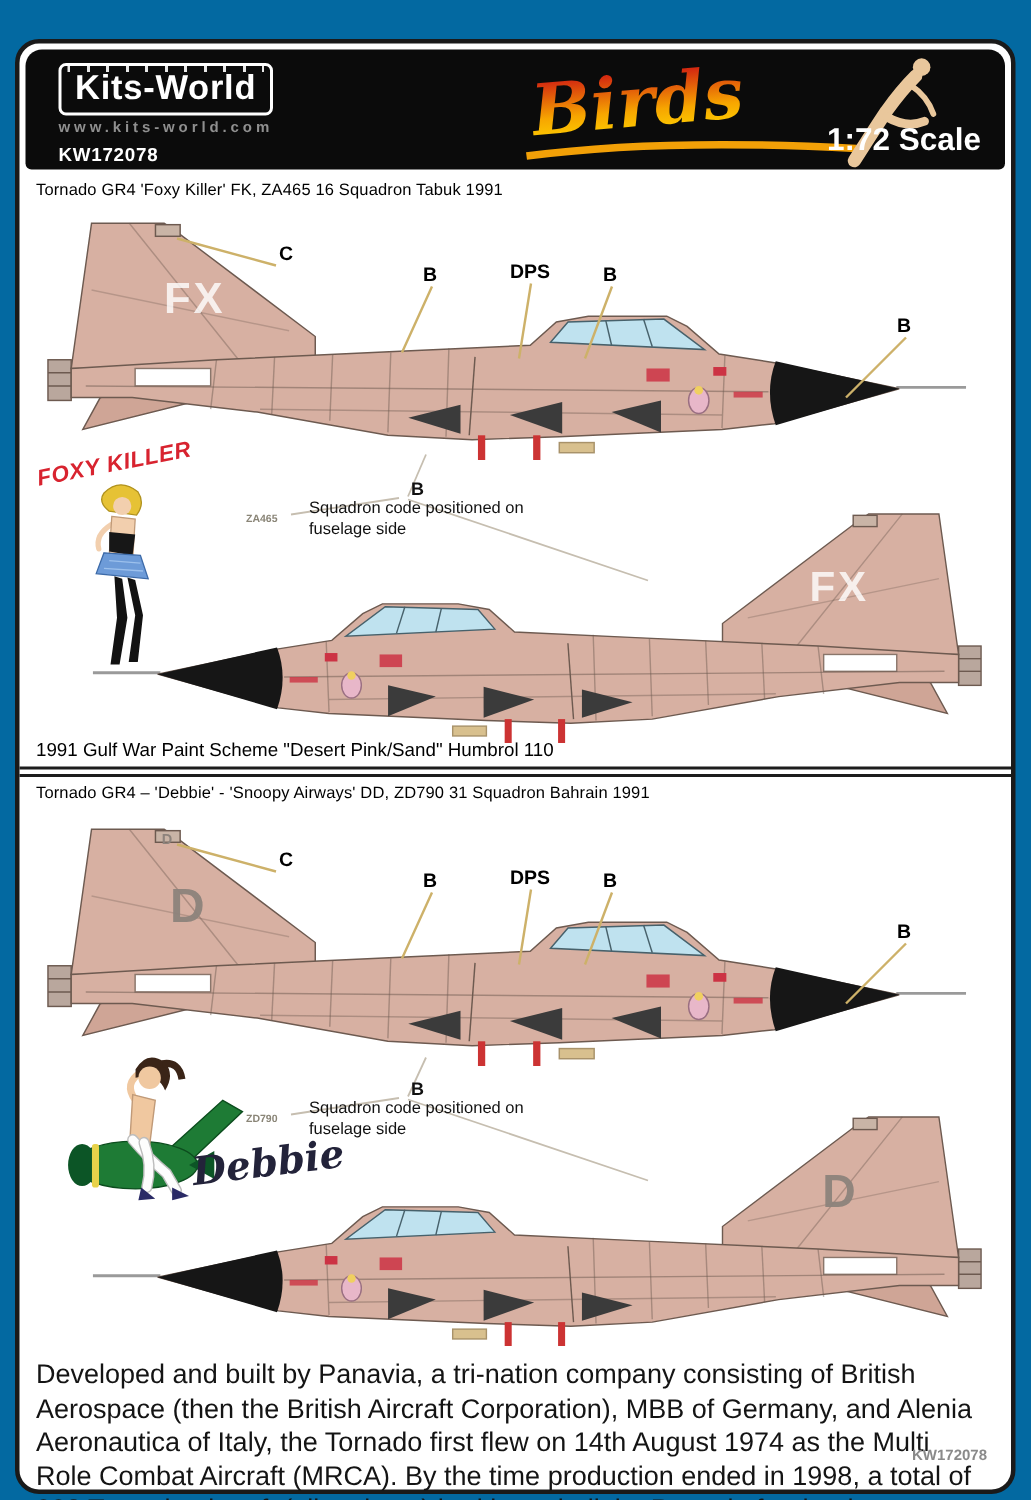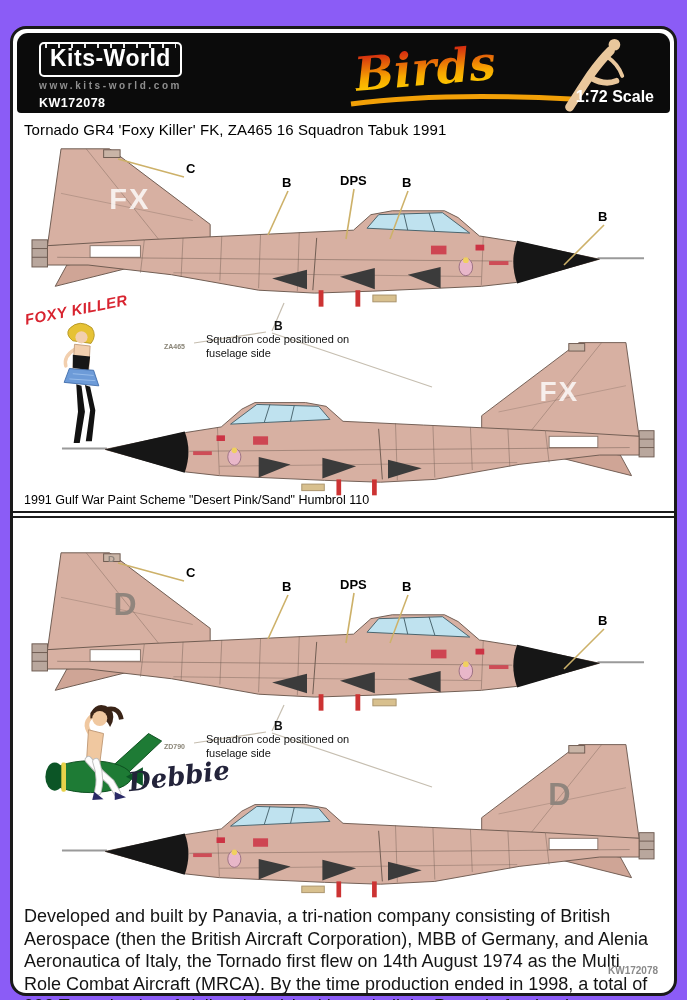--- a/index.html
+++ b/index.html
@@ -1,16 +1,16 @@
 <!DOCTYPE html>
 <html><head>
 <meta charset="utf-8">
 <style>
   html,body{margin:0;padding:0;background:#fafaf7;}
-  .page{position:relative;width:687px;height:1000px;background:#8b5cf6;overflow:hidden;
+  .page{position:relative;width:687px;height:1000px;background:#0369a1;overflow:hidden;
         font-family:"Liberation Sans",sans-serif;color:#111;}
   .abs{position:absolute;}
   .sheet{position:absolute;left:10px;top:26px;width:661px;height:964px;background:#fff;
          border:3px solid #1a1a1a;border-radius:16px;}
   
   .header{position:absolute;left:4px;top:4px;right:4px;height:80px;background:#0b0b0b;
           border-radius:11px 11px 4px 4px;overflow:hidden;}
   .logoBox{position:absolute;left:22px;top:9px;width:178px;}
   .logoFrame{display:inline-block;border:2px solid #fff;border-radius:5px;padding:1px 9px 3px 9px;position:relative;}
   .logoFrame:before{content:"";position:absolute;left:4px;right:4px;top:-1px;height:5px;
@@ -18,23 +18,23 @@
   .brand{color:#fff;font-weight:bold;font-size:23px;letter-spacing:.5px;white-space:nowrap;}
   .website{margin-top:3px;color:#8f8f8f;font-size:10px;font-weight:bold;letter-spacing:2.6px;white-space:nowrap;}
   .pcode{margin-top:5px;color:#fff;font-weight:bold;font-size:12.5px;letter-spacing:.5px;}
   .war{position:absolute;left:213px;top:2px;font-size:60px;font-weight:900;letter-spacing:-3px;
        color:#cbbf9d;text-shadow:1px 1px 0 #6b6350,-1px -1px 0 #f4efdd,3px 3px 3px #000;}
   .birds{position:absolute;left:337px;top:8px;font-family:"DejaVu Serif",serif;font-style:italic;
         font-weight:bold;font-size:47px;transform:rotate(-5deg);
         background:linear-gradient(180deg,#d42a10 15%,#f7a600 60%,#ffd800 95%);
         -webkit-background-clip:text;background-clip:text;color:transparent;}
   .swash{position:absolute;left:330px;top:58px;}
-  .scale{position:absolute;right:16px;bottom:7px;color:#fff;font-weight:bold;font-size:16px;}
+  .scale{position:absolute;right:16px;bottom:7px;color:#fff;font-weight:bold;font-size:21px;}
   
-  .secTitle{position:absolute;left:11px;font-size:15px;color:#000;letter-spacing:.1px;}
+  .secTitle{position:absolute;left:11px;font-size:11px;color:#000;letter-spacing:.1px;}
   .caption{position:absolute;left:11px;font-size:12.5px;color:#000;}
   .rule{position:absolute;left:0;right:0;height:2px;background:#1c1c1c;}
   .artbox{position:absolute;left:3px;width:652px;height:372px;}
   .callout{position:absolute;font-weight:bold;font-size:13px;color:#000;}
   .leaders{position:absolute;left:0;top:0;pointer-events:none;}
   .noseartTitle1{position:absolute;left:8px;top:166px;font-size:15px;font-weight:900;font-style:italic;
         color:#d8232f;transform:rotate(-11deg);letter-spacing:.5px;white-space:nowrap;}
   .noteB{position:absolute;left:258px;font-weight:bold;font-size:12px;}
   .noteTxt{position:absolute;left:190px;width:152px;font-weight:normal;font-size:11px;line-height:1.25;}
   .serial{position:absolute;left:148px;font-size:7px;color:#8a8577;font-weight:bold;}
@@ -170,20 +170,21 @@
 
       <div class="noteB" style="top:184px">B</div>
       <div class="noteTxt" style="top:198px">Squadron code positioned on fuselage side</div>
       <div class="serial" style="top:208px">ZA465</div>
     </div>
 
     <div class="caption" style="top:464px">1991 Gulf War Paint Scheme "Desert Pink/Sand" Humbrol 110</div>
     <div class="rule" style="top:482px"></div>
     <div class="rule" style="top:487px"></div>
 
+    <div class="secTitle" style="top:494px">Tornado GR4 – 'Debbie' - 'Snoopy Airways'  DD, ZD790 31 Squadron Bahrain 1991</div>
 
     <div class="artbox" style="top:510px">
       <svg class="abs" style="left:12px;top:8px" width="620" height="184" viewBox="0 0 640 190">
         <use href="#tornado"></use>
         <text x="100" y="70" text-anchor="middle" class="tailcode tc-grey">D</text>
         <text x="86" y="16" text-anchor="middle" class="tailcode tc-small">D</text>
       </svg>
       <svg class="abs" style="left:42px;top:200px" width="600" height="178" viewBox="0 0 640 190">
         <g transform="translate(640,0) scale(-1,1)">
             <use href="#tornado"></use>

